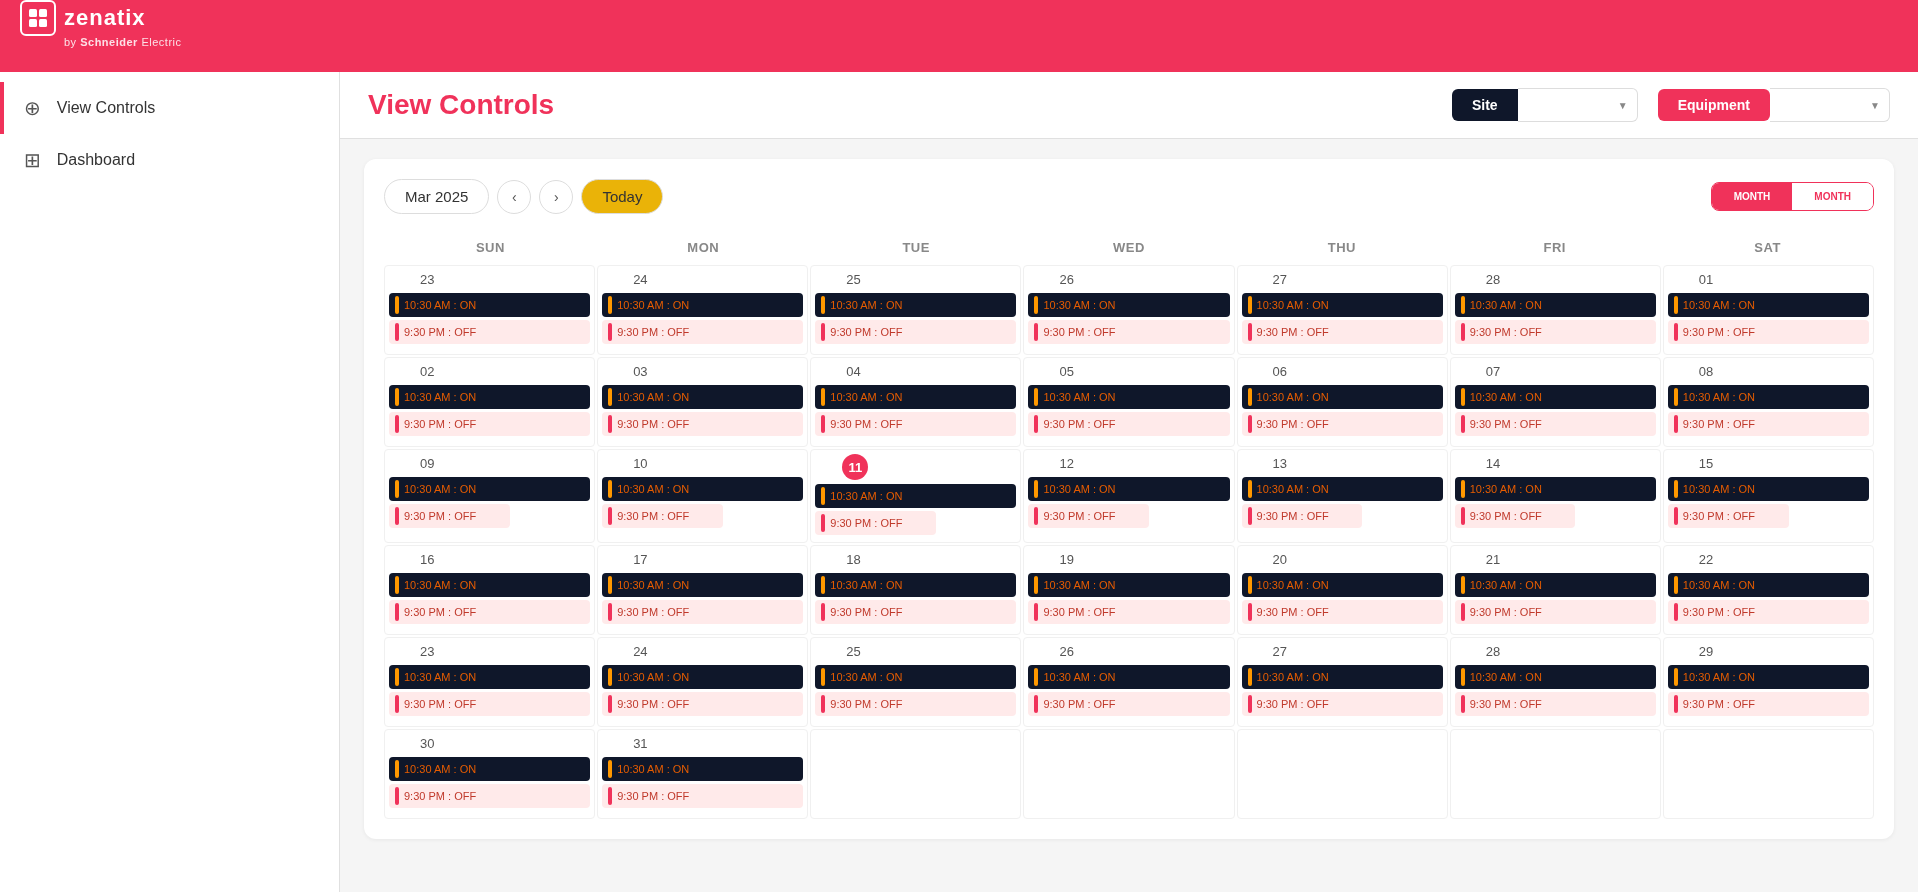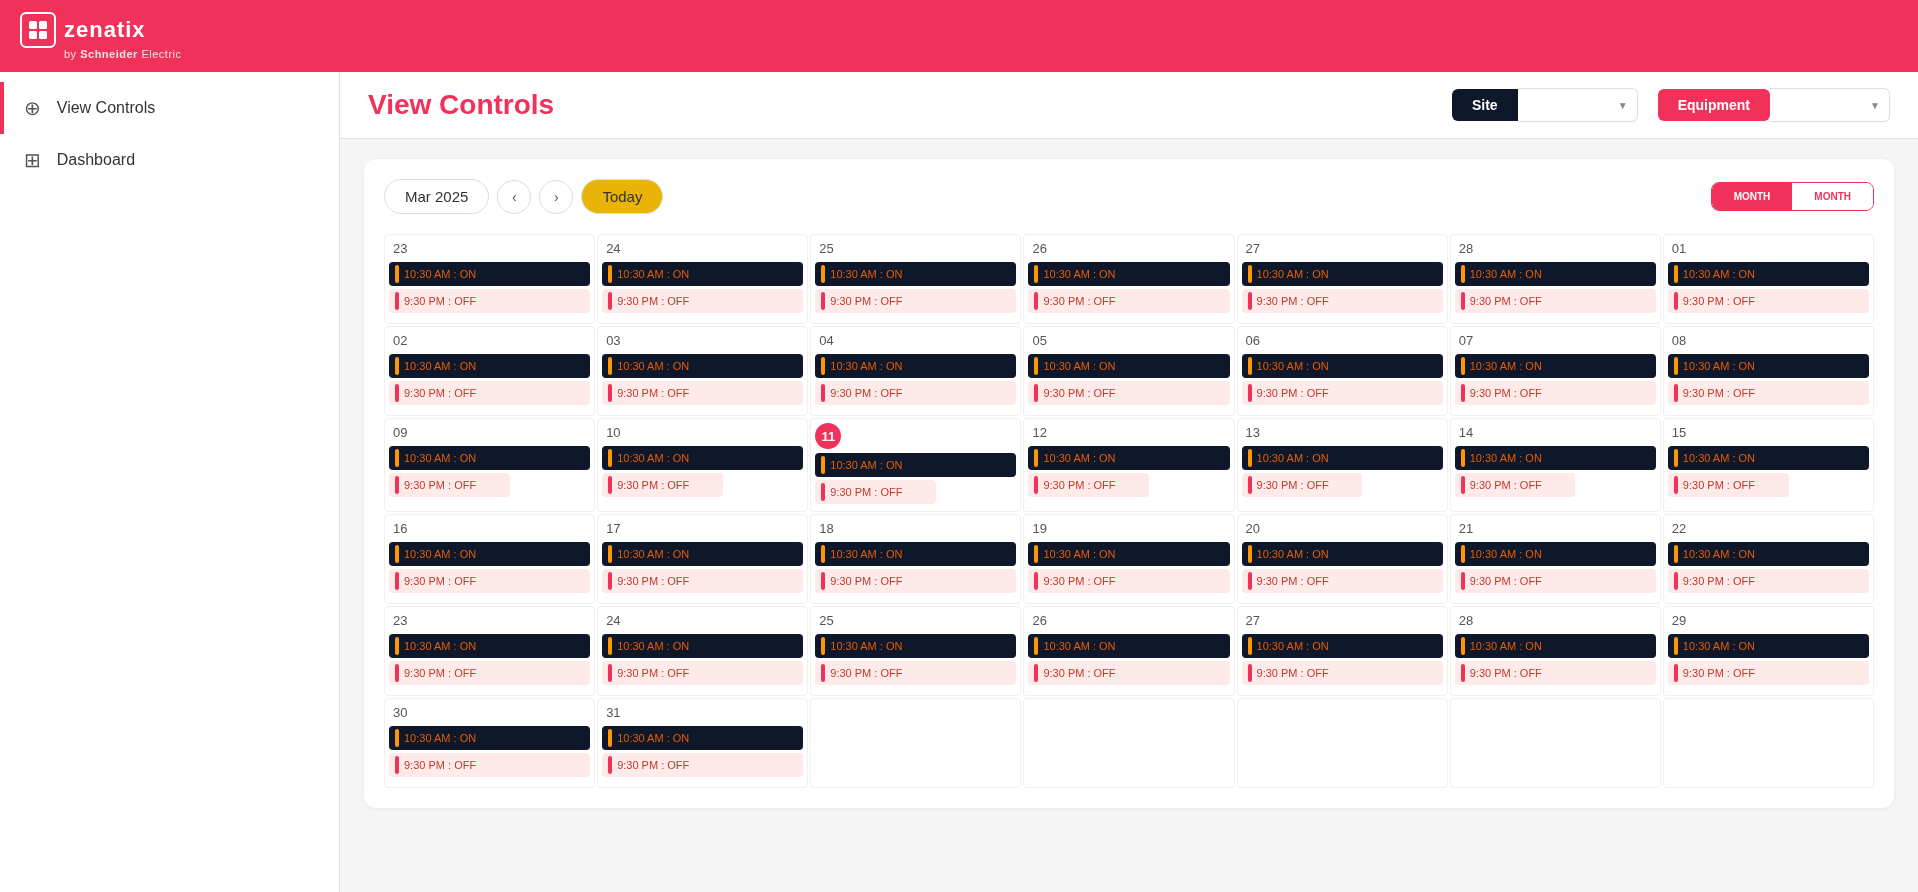--- a/index.html
+++ b/index.html
@@ -3,21 +3,21 @@
   <meta charset="utf-8">
   <style>
     * { box-sizing: border-box; margin: 0; padding: 0; }
     body { font-family: 'Segoe UI', Arial, sans-serif; background: #f5f5f5; height: 892px; overflow: hidden; display: flex; flex-direction: column; }
 
     
     .header {
       background: #f0325a;
       height: 72px;
       display: flex;
-      align-items: center;
+      align-items: flex-start;
       padding: 0 20px;
       flex-shrink: 0;
     }
     .logo-area {
       display: flex;
       flex-direction: column;
     }
     .logo-top {
       display: flex;
       align-items: center;
@@ -268,20 +268,21 @@
       padding: 4px;
       background: white;
     }
     .cal-cell-date {
       font-size: 13px;
       color: #555;
       font-weight: 500;
       margin-bottom: 4px;
       padding: 2px 4px;
       display: inline-block;
+      margin-left: 27px;
     }
     .cal-cell-date.today {
       background: #f0325a;
       color: white;
       border-radius: 50%;
       width: 26px;
       height: 26px;
       display: flex;
       align-items: center;
       justify-content: center;
@@ -389,20 +390,29 @@
             <button class="today-btn">Today</button>
           </div>
           <div class="view-toggle">
             <button class="view-btn active">MONTH</button>
             <button class="view-btn inactive">MONTH</button>
           </div>
         </div>
 
         <div class="cal-grid">
 
+          <div class="cal-days-header" id="days-header">
+              <div class="cal-day-name">SUN</div>
+              <div class="cal-day-name">MON</div>
+              <div class="cal-day-name">TUE</div>
+              <div class="cal-day-name">WED</div>
+              <div class="cal-day-name">THU</div>
+              <div class="cal-day-name">FRI</div>
+              <div class="cal-day-name">SAT</div>
+            </div>
 
           <div class="cal-weeks" id="cal-weeks">
               <div class="cal-week">
                 <div class="cal-cell"><div class="cal-cell-date">23</div><div class="cal-event on">
                     <div class="cal-event-dot"></div>
                     <span>10:30 AM : ON</span>
                   </div><div class="cal-event off">
                     <div class="cal-event-dot"></div>
                     <span>9:30 PM : OFF</span>
                   </div></div>

